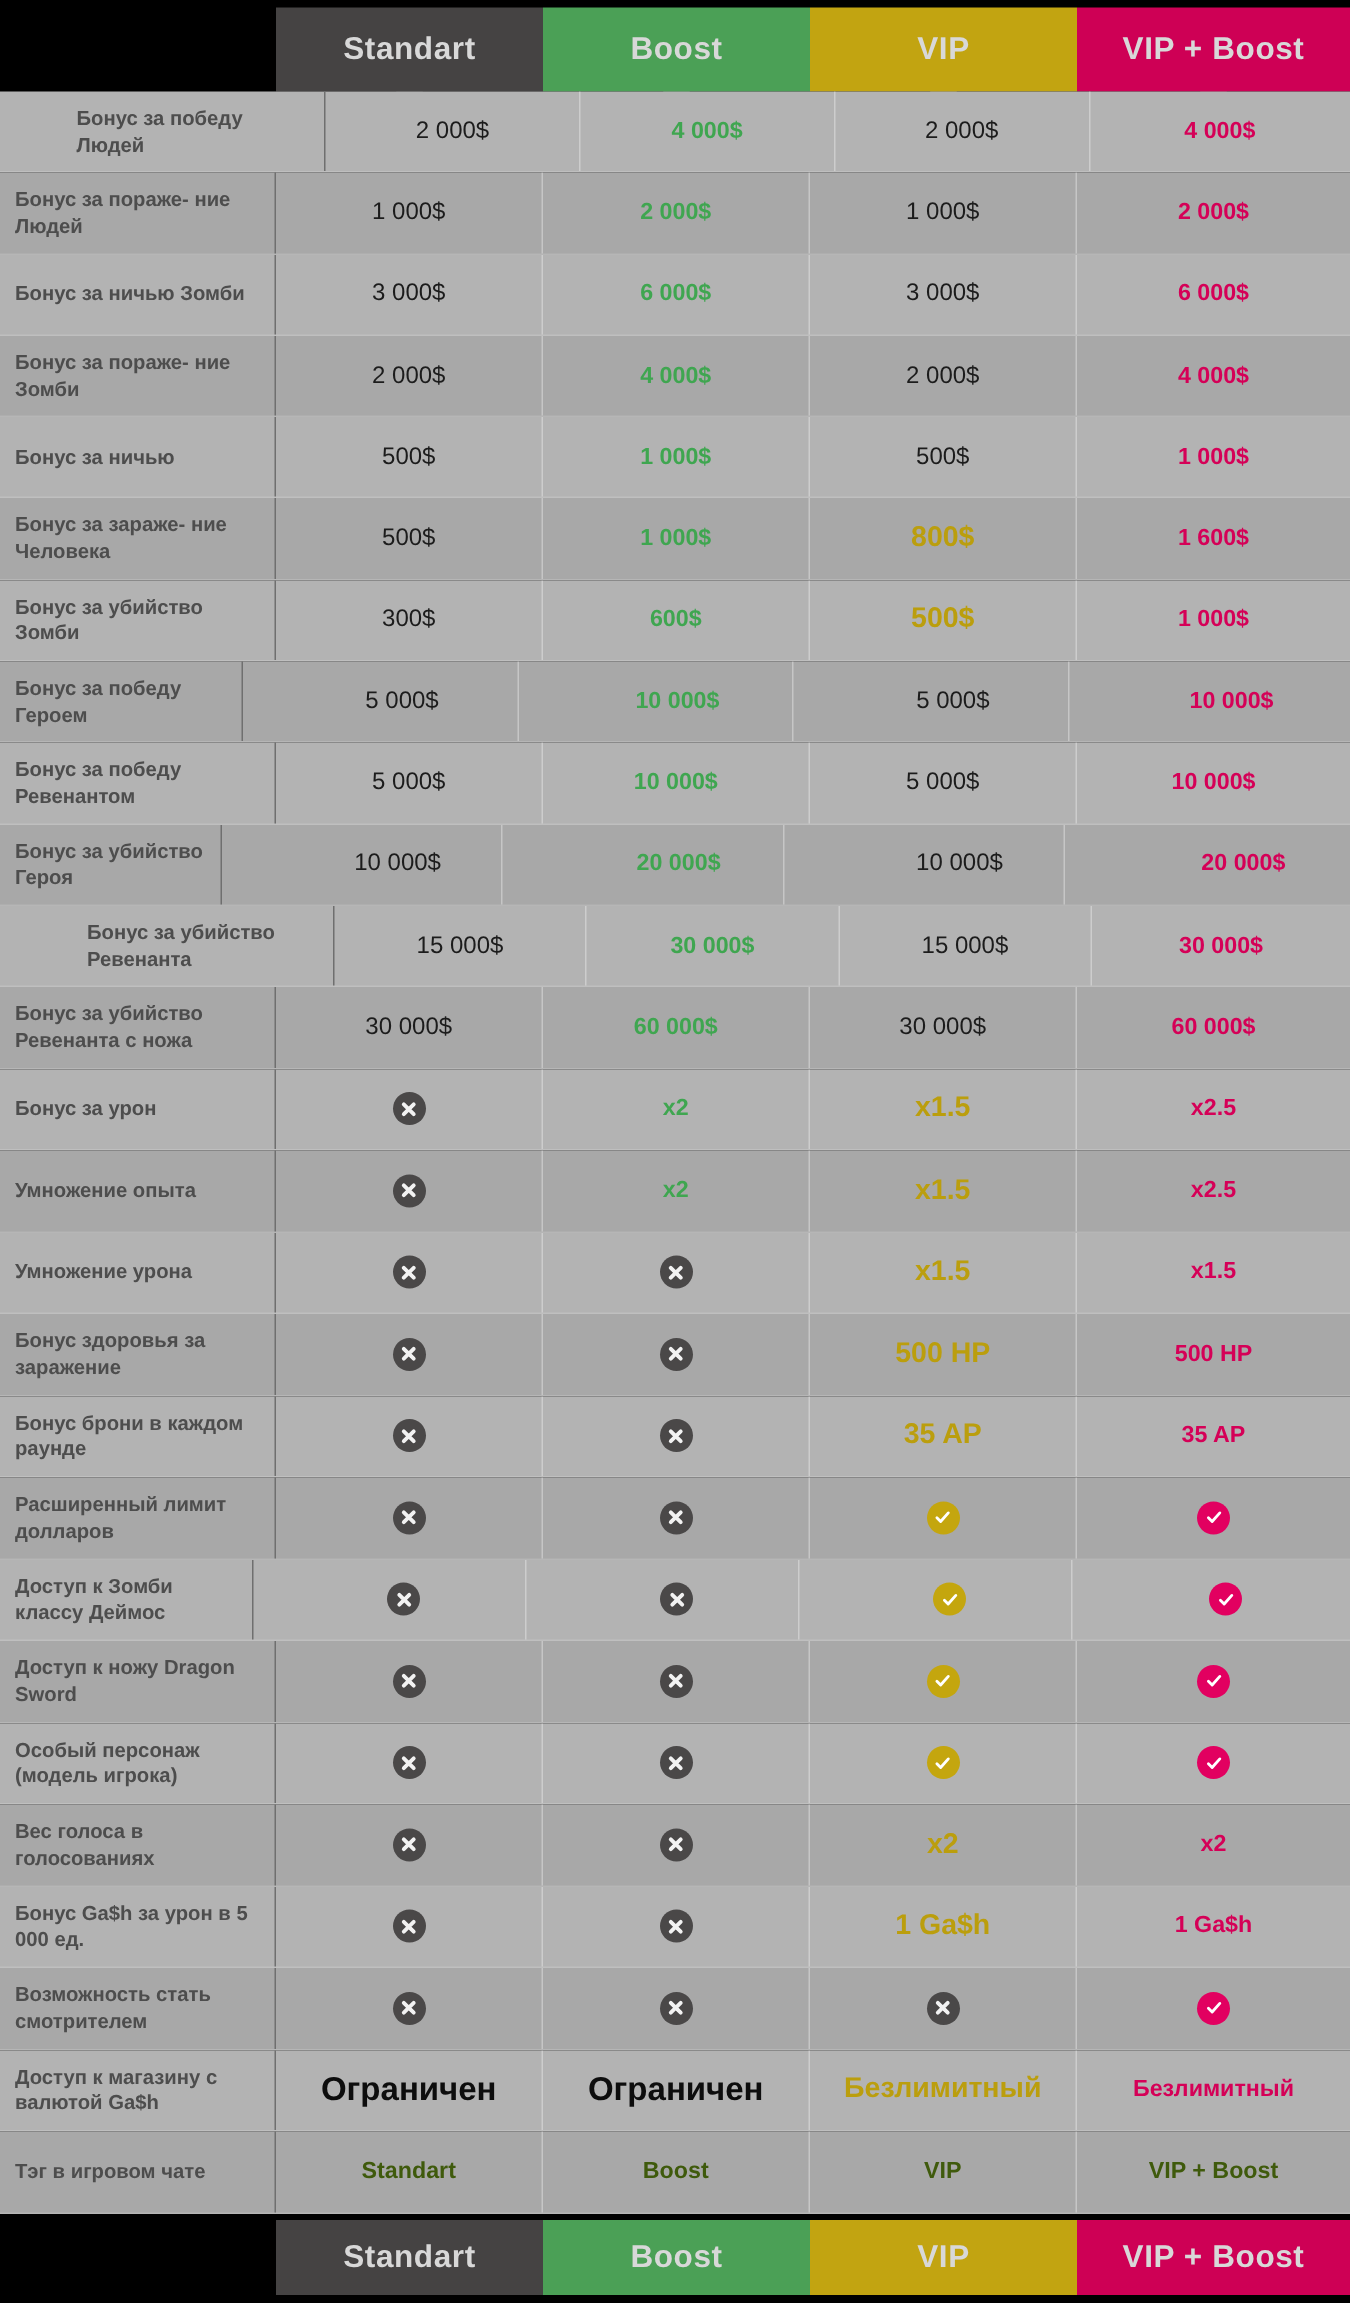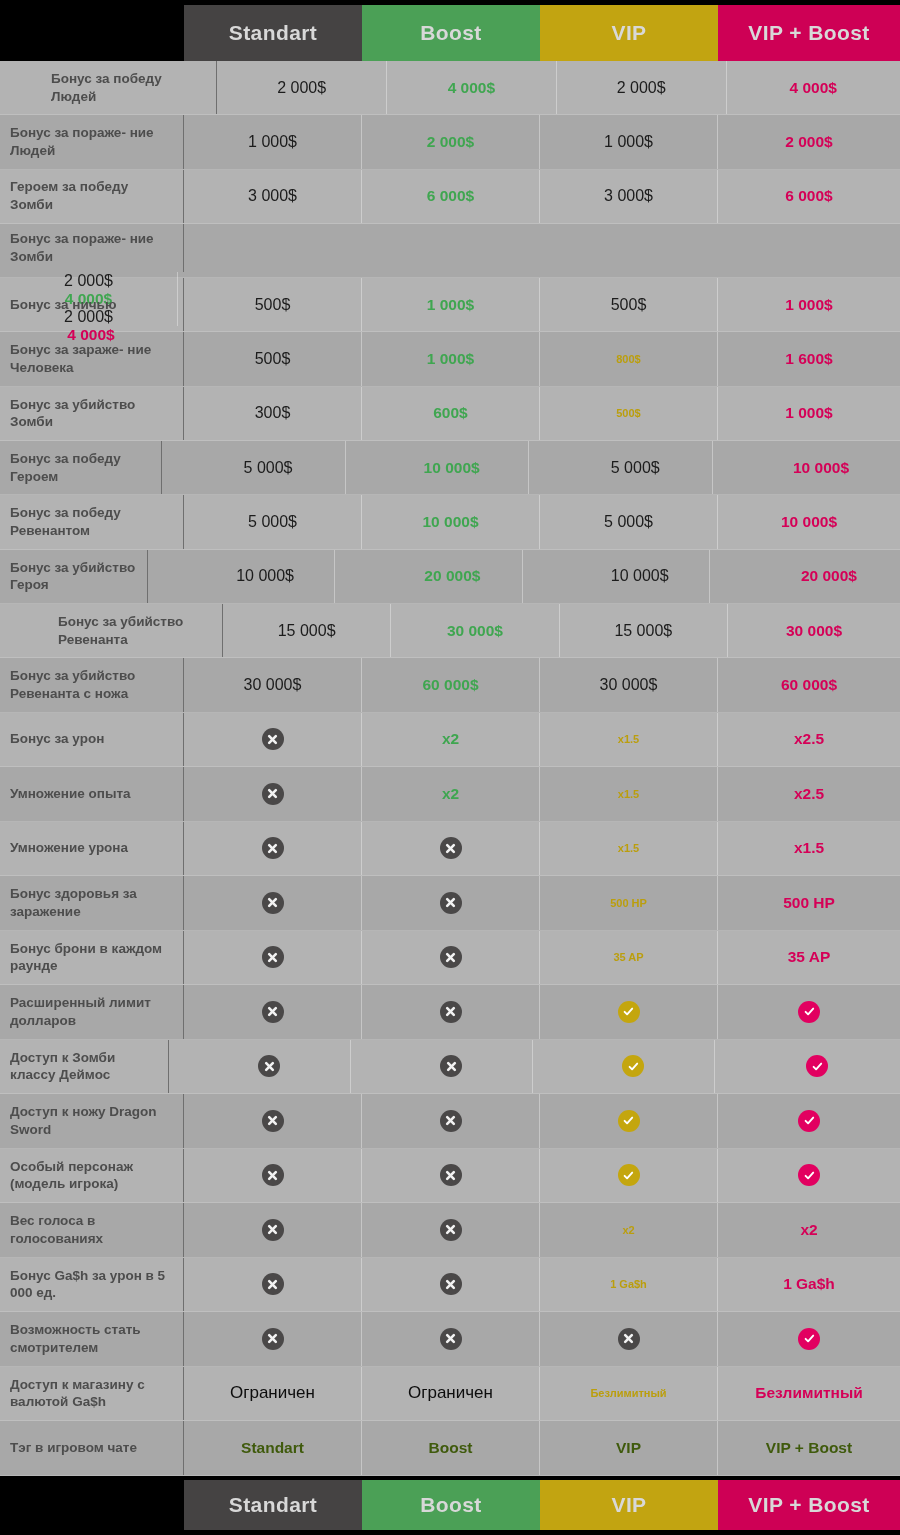--- a/index.html
+++ b/index.html
@@ -85,23 +85,23 @@
     border-right: 1px solid rgba(255,255,255,0.35);
   }
   .cell-val.v0 { width: 178px; }
   .cell-val.v1 { width: 178px; }
   .cell-val.v2 { width: 178px; }
   .cell-val.v3 { width: 182px; border-right: none; }
 
   
   .t-dark  { color: #1c1c1c; font-size: 16px; font-weight: normal; }
   .t-green { color: #3fa650; font-size: 15.5px; font-weight: bold; }
-  .t-gold  { color: #bb9e0d; font-size: 11px; font-weight: bold; }
+  .t-gold  { color: #bb9e0d; font-size: 19px; font-weight: bold; }
   .t-pink  { color: #d50057; font-size: 15.5px; font-weight: bold; }
-  .t-black { color: #0d0d0d; font-size: 17px; font-weight: normal; }
+  .t-black { color: #0d0d0d; font-size: 22px; font-weight: bold; }
   .t-olive { color: #3f5a0c; font-size: 15.5px; font-weight: bold; }
 
   
   .icon-circle {
     width: 22px; height: 22px;
     border-radius: 50%;
     display: inline-flex;
     align-items: center;
     justify-content: center;
   }
@@ -183,35 +183,35 @@
           <span class="t-green">2 000$</span>
         </div>
         <div class="cell-val v2">
           <span class="t-dark">1 000$</span>
         </div>
         <div class="cell-val v3">
           <span class="t-pink">2 000$</span>
         </div>
       </div>
       <div class="row alt" style="height: 54.3px;">
-        <div class="cell-label">Героем за победу Зомби</div>
+        <div class="cell-label">Бонус за ничью Зомби</div>
         <div class="cell-val v0">
           <span class="t-dark">3 000$</span>
         </div>
         <div class="cell-val v1">
           <span class="t-green">6 000$</span>
         </div>
         <div class="cell-val v2">
           <span class="t-dark">3 000$</span>
         </div>
         <div class="cell-val v3">
           <span class="t-pink">6 000$</span>
         </div>
       </div>
-      <div class="row alt2" style="height: 54.3px; flex-direction: column;">
+      <div class="row alt2" style="height: 54.3px;">
         <div class="cell-label">Бонус за пораже- ние Зомби</div>
         <div class="cell-val v0">
           <span class="t-dark">2 000$</span>
         </div>
         <div class="cell-val v1">
           <span class="t-green">4 000$</span>
         </div>
         <div class="cell-val v2">
           <span class="t-dark">2 000$</span>
         </div>

